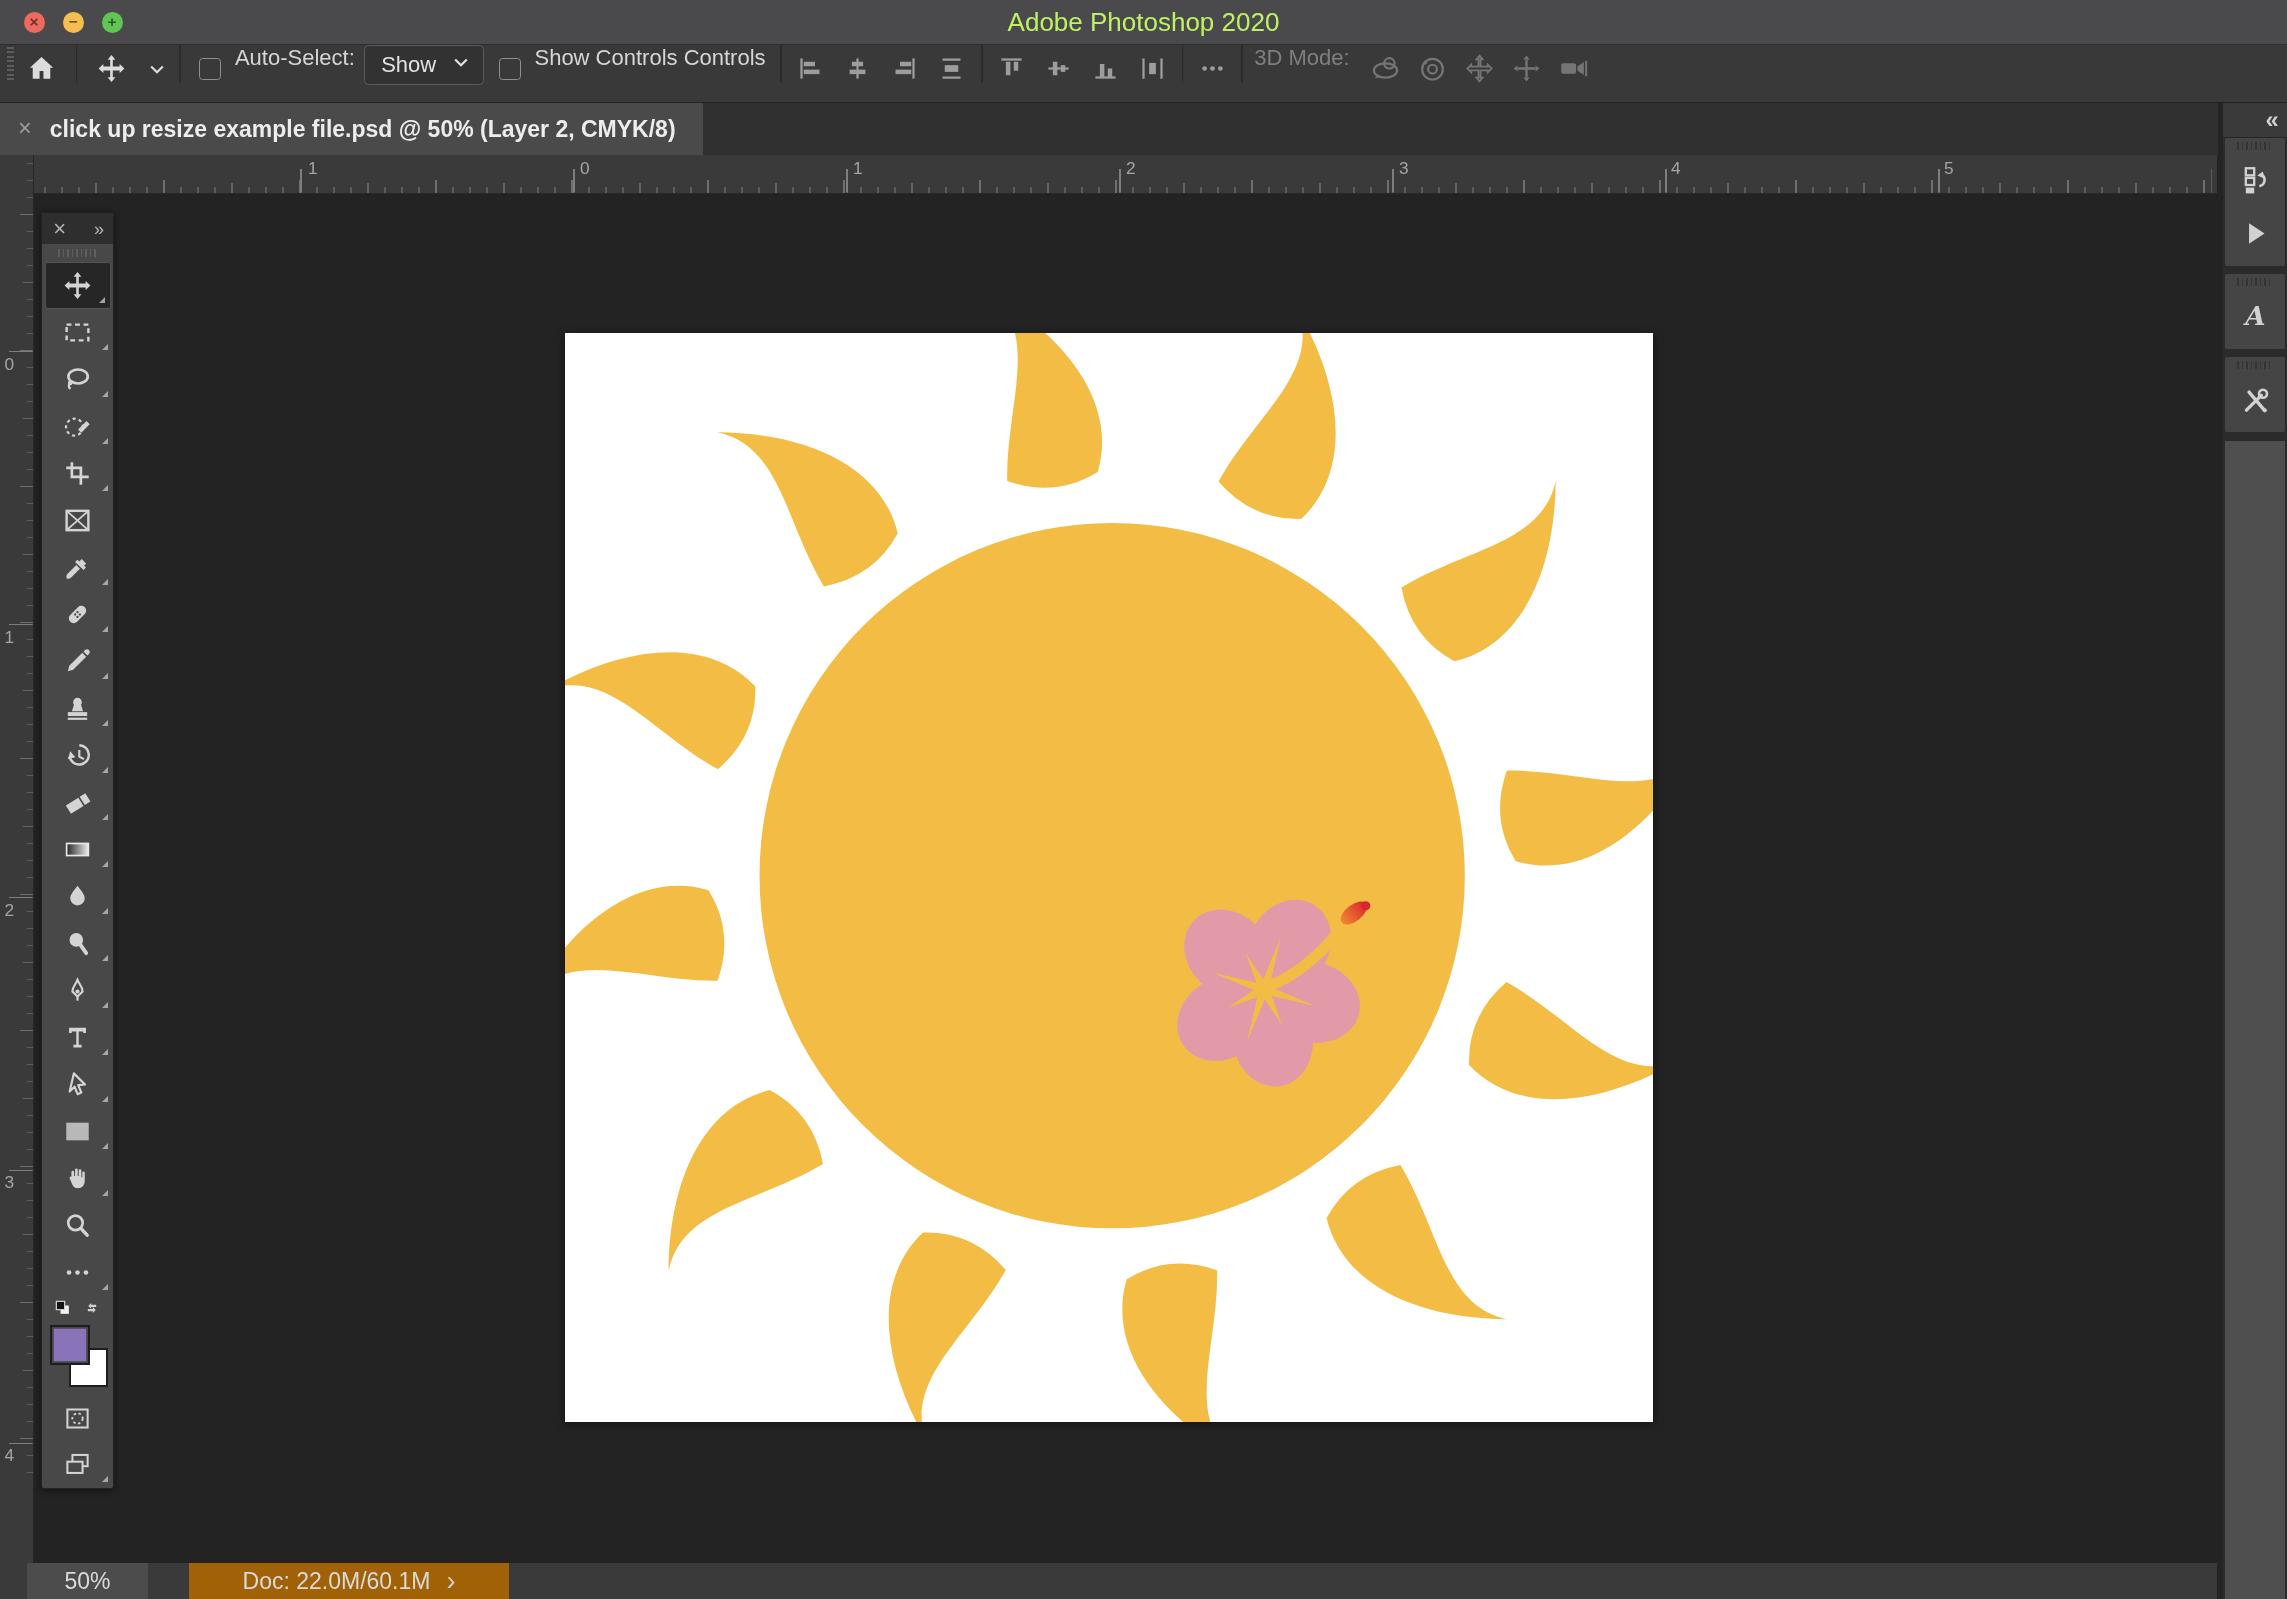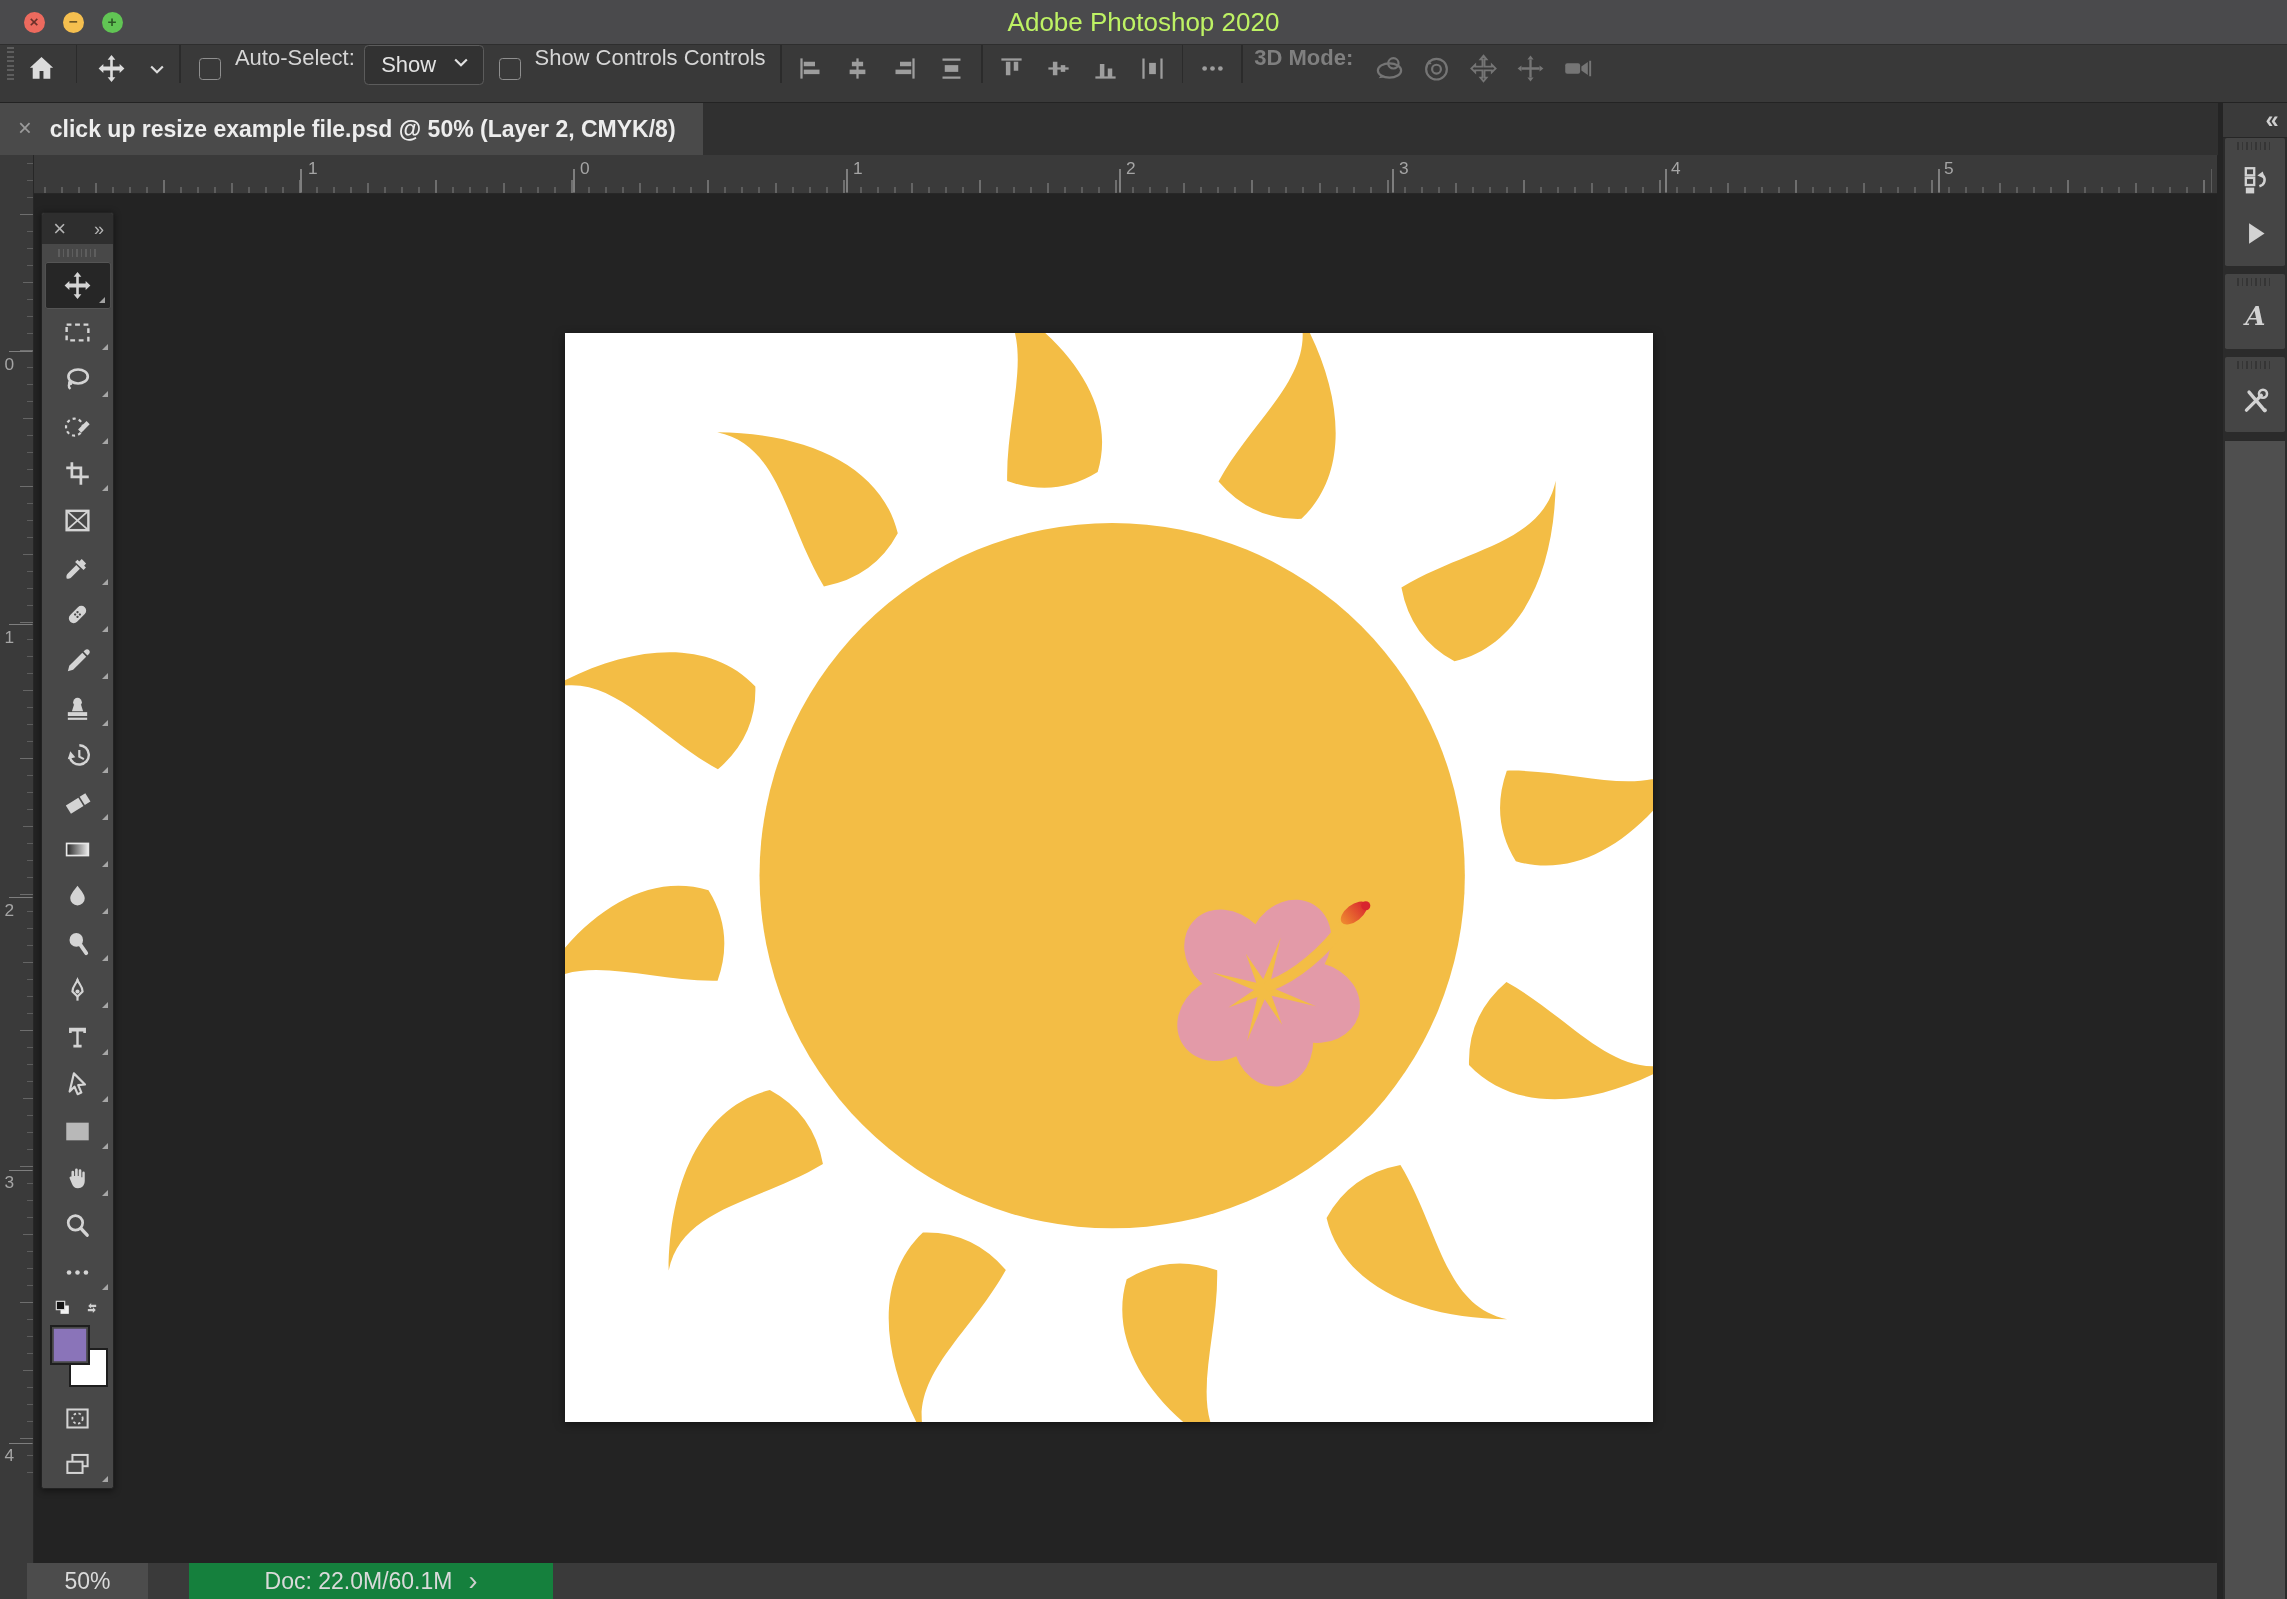--- a/index.html
+++ b/index.html
@@ -27,21 +27,21 @@
   .ob-btn{display:flex;align-items:center;justify-content:center;height:47px;padding:0 12.7px;color:#dcdcdc;}
   .ob-div{width:1.8px;height:38px;background:#2b2b2b;margin:0 5.5px;}
   .icon{display:inline-flex;align-items:center;justify-content:center;}
   .icon svg{display:block;}
   .chk{width:20px;height:20px;border:1.8px solid #8f8f8f;border-radius:3.6px;background:transparent;margin-right:10px;flex:0 0 auto;}
   .ob-label{font-size:22px;color:#d6d6d6;white-space:nowrap;}
   .dropdown{display:flex;align-items:center;gap:14.5px;background:#323232;border:1.8px solid #5c5c5c;border-radius:4.5px;
             height:38px;padding:0 12.7px 0 16.4px;margin:0 9px;color:#e2e2e2;font-size:22px;}
   .align-group{display:flex;align-items:center;}
   .align-btn{width:47px;height:47px;display:flex;align-items:center;justify-content:center;color:#9d9d9d;}
-  .mode-label{font-size:22px;color:#7f7f7f;margin:0 12.7px 0 5.5px;white-space:nowrap;font-weight:bold;}
+  .mode-label{font-size:22px;color:#7f7f7f;margin:0 12.7px 0 5.5px;white-space:nowrap;}
   .mode-btn{width:47px;height:47px;display:flex;align-items:center;justify-content:center;color:#757575;}
 
   
   .tabbar{position:absolute;left:0;top:103px;width:2287px;height:52px;background:#303030;border-bottom:0.9px solid #262626;display:flex;}
   .doc-tab{display:inline-flex;align-items:center;gap:18px;background:#4a4a4a;height:100%;
            padding:0 27px 0 18px;max-width:673px;}
   .tab-close{font-size:23.6px;color:#9b9b9b;line-height:1;}
   .tab-title{font-size:23px;font-weight:600;color:#ededed;white-space:nowrap;}
 
   
@@ -103,21 +103,21 @@
   .dock-gap{height:8.2px;}
   .dock-grip{height:16.4px;display:flex;align-items:center;justify-content:center;}
   .dock-grip i{width:36px;height:8.2px;background:repeating-linear-gradient(90deg,#353535 0 1.8px,transparent 1.8px 4.5px);}
   .dock-icon{height:53px;display:flex;align-items:center;justify-content:center;color:#d2d2d2;}
   .dock-empty{flex:1;background:#4f4f4f;margin:0 1.8px 0 1.8px;border-top:1.8px solid #2a2a2a;}
 
   
   .statusbar{position:absolute;left:0;top:1563px;width:2217px;height:36px;background:#3a3a3a;display:flex;align-items:center;}
   .zoom-seg{margin-left:27px;width:121px;height:100%;background:#4c4c4c;display:flex;align-items:center;
             justify-content:center;font-size:23px;color:#dadada;}
-  .doc-seg{margin-left:41px;width:364px;height:100%;background:#15803d;display:flex;align-items:center;
+  .doc-seg{margin-left:41px;width:320px;height:100%;background:#a16207;display:flex;align-items:center;
            justify-content:center;gap:16px;font-size:23px;color:#dadada;}
   .doc-chevron{font-size:27px;color:#cfcfcf;line-height:1;}
 </style>
 </head>
 <body>
 
 <div class="app">
 
   <div class="titlebar">
     <div class="traffic">

